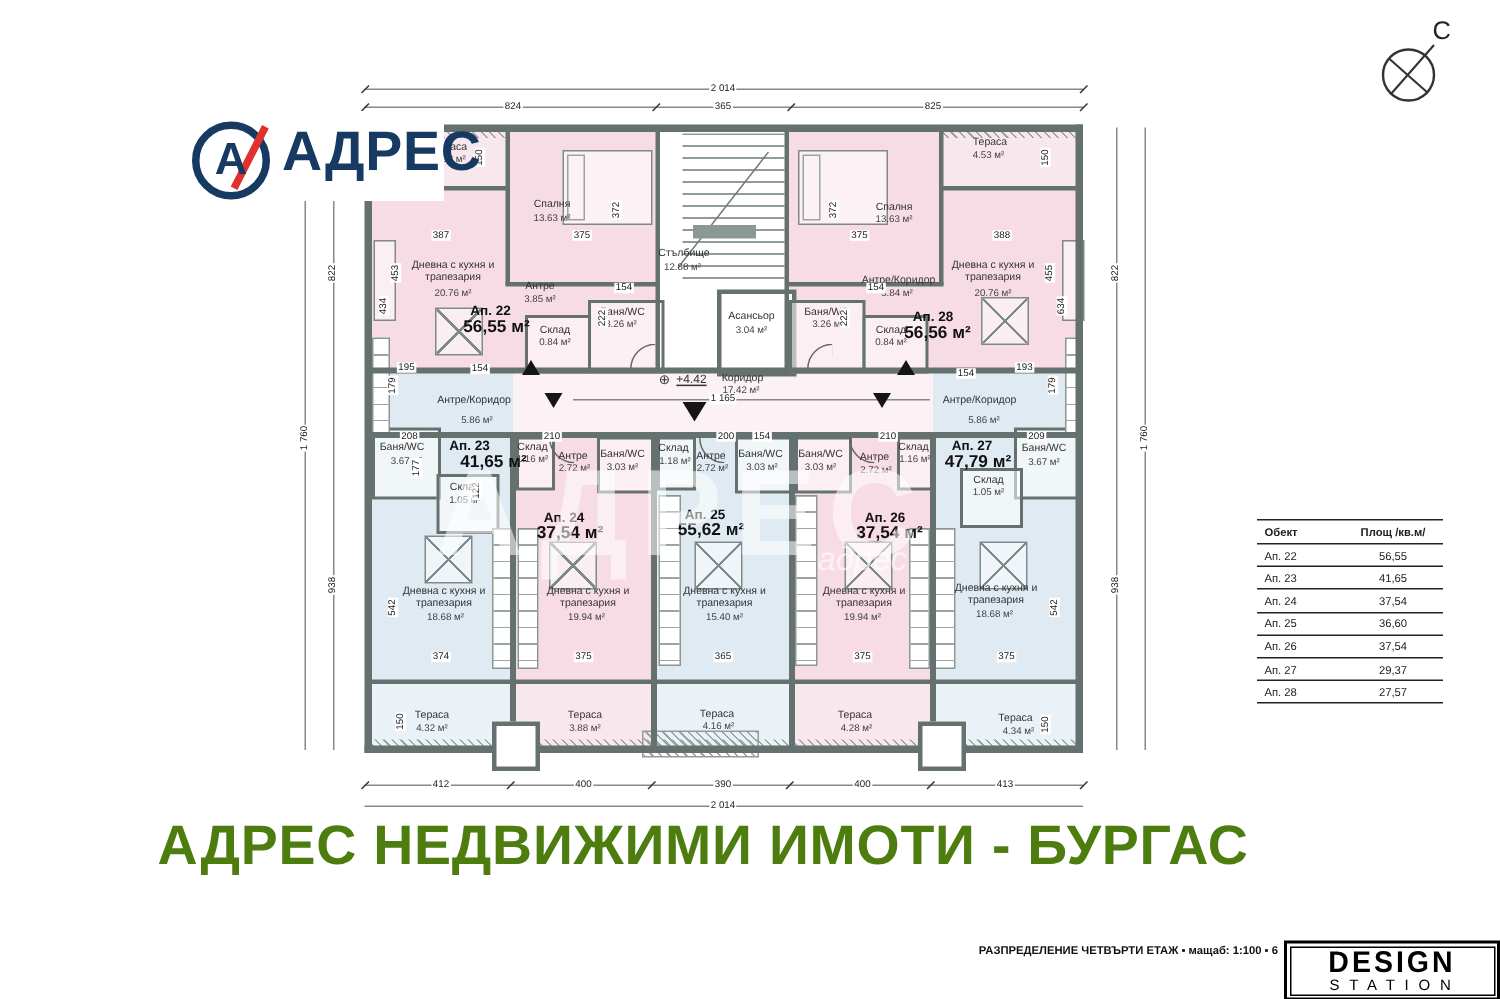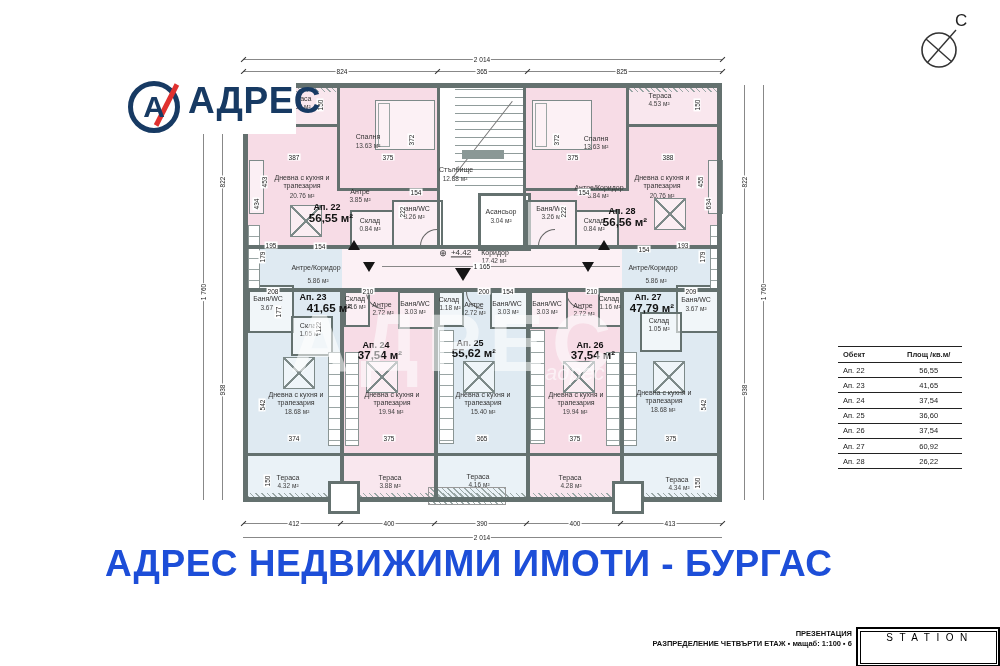--- a/index.html
+++ b/index.html
@@ -42,21 +42,21 @@
      background:#fff;padding:0 1px;z-index:4;white-space:nowrap;}
   .D.v{transform:translate(-50%,-50%) rotate(-90deg);}
   .dl{position:absolute;background:#888;z-index:3;}
   .tk{position:absolute;width:1px;height:7px;background:#333;transform:rotate(45deg);z-index:4;}
   
   #plan-wm{position:absolute;left:290px;top:296px;width:400px;z-index:6;pointer-events:none;
      font-size:82px;font-weight:900;letter-spacing:8px;color:rgba(255,255,255,.55);}
   #plan-wm2{position:absolute;left:545px;top:360px;z-index:6;pointer-events:none;
      font-size:22px;font-style:italic;color:rgba(255,255,255,.6);}
   #footer-wm{position:absolute;left:105px;top:543px;width:660px;text-align:center;z-index:8;
-     font-size:37px;font-weight:700;color:#1d4ed8;letter-spacing:.5px;white-space:nowrap;}
+     font-size:37px;font-weight:700;color:#4d7c0f;letter-spacing:.5px;white-space:nowrap;}
   
   #logo{position:absolute;left:126px;top:74px;width:170px;height:60px;background:#fff;z-index:9;}
   #logo .ring{position:absolute;left:2px;top:7px;width:42px;height:42px;border:5px solid #173a63;border-radius:50%;}
   #logo .ch{position:absolute;left:2px;top:7px;width:52px;height:52px;font-size:30px;font-weight:700;color:#173a63;
       display:flex;align-items:center;justify-content:center;}
   #logo .slash{position:absolute;left:38px;top:8px;width:5px;height:46px;background:#e0312f;transform:rotate(27deg);}
   #logo .txt{position:absolute;left:62px;top:6px;font-size:37px;font-weight:700;color:#173a63;letter-spacing:.5px;}
   
   #area-table{position:absolute;left:838px;top:318px;width:124px;z-index:8;font-size:7.5px;color:#222;margin-top:28px;}
   #area-table .hd{display:flex;font-weight:700;border-top:1.5px solid #222;border-bottom:1px solid #222;padding:3px 0;}
@@ -401,31 +401,31 @@
     <div class="row">
       <span class="c1">Ап. 25</span>
       <span class="c2">36,60</span>
     </div>
     <div class="row">
       <span class="c1">Ап. 26</span>
       <span class="c2">37,54</span>
     </div>
     <div class="row">
       <span class="c1">Ап. 27</span>
-      <span class="c2">60,92</span>
+      <span class="c2">29,37</span>
     </div>
     <div class="row">
       <span class="c1">Ап. 28</span>
-      <span class="c2">26,22</span>
+      <span class="c2">27,57</span>
     </div>
   </div>
 
   <div id="title-block">
-    <div>ПРЕЗЕНТАЦИЯ</div>
     <div>РАЗПРЕДЕЛЕНИЕ ЧЕТВЪРТИ ЕТАЖ ▪ мащаб: 1:100 ▪ 6</div>
   </div>
   <div id="studio">
     <div class="in">
+      <div class="d1">DESIGN</div>
       <div class="d2">STATION</div>
     </div>
   </div>
 
 </div>
 
 </body></html>

